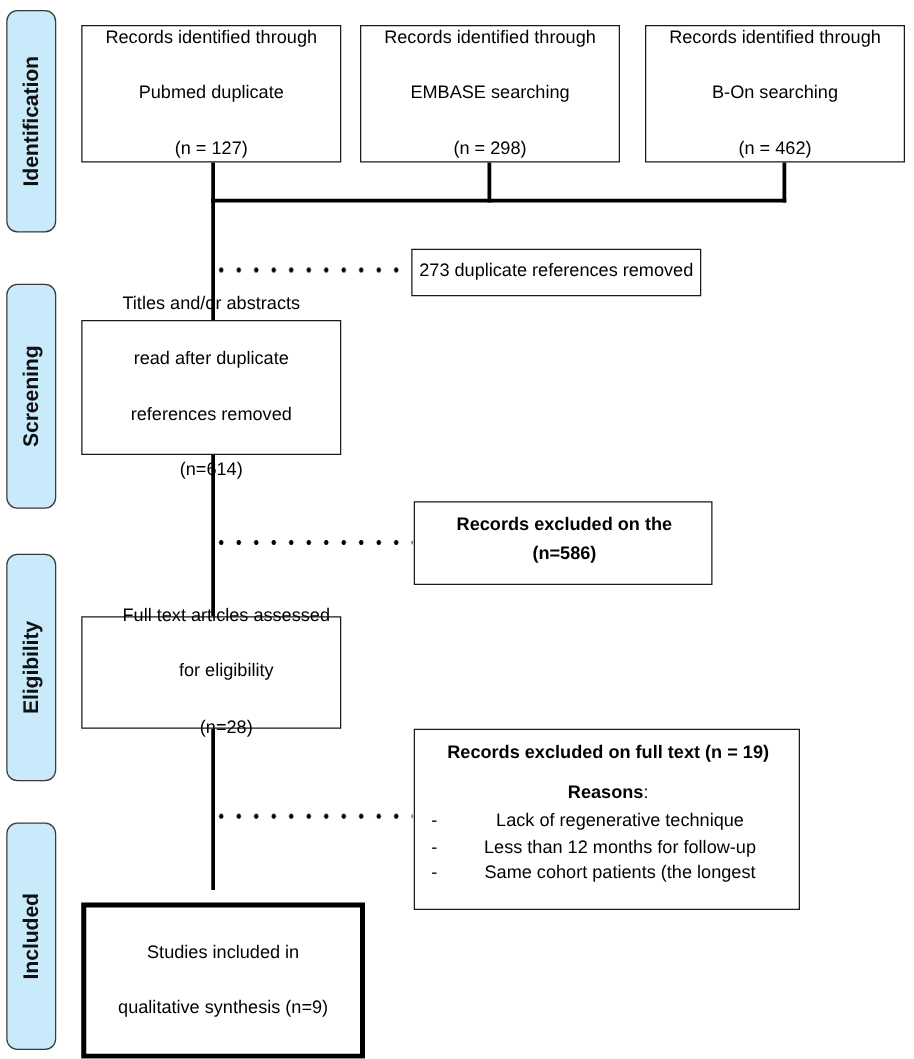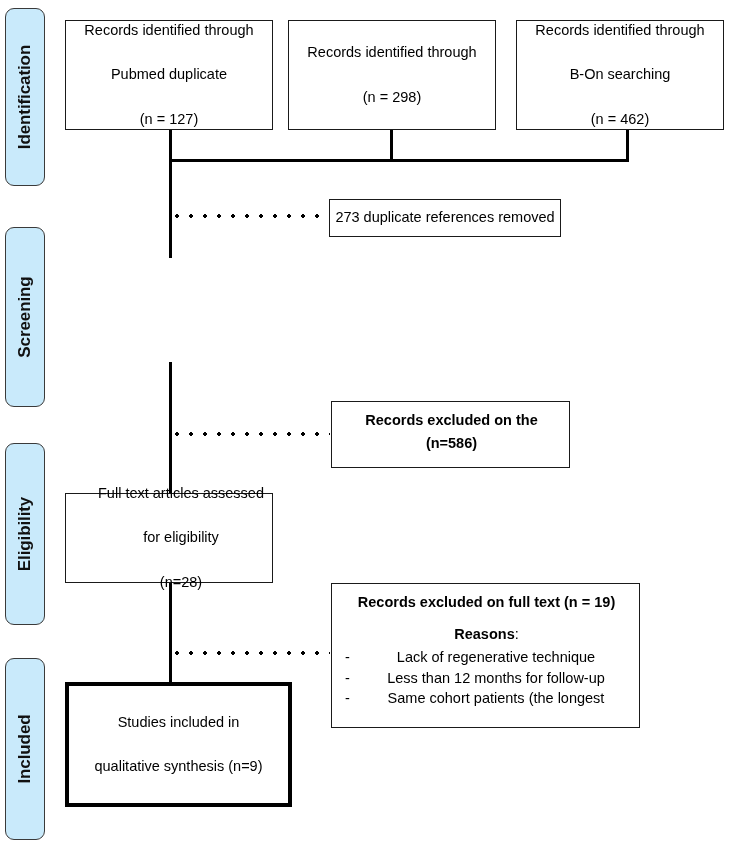--- a/index.html
+++ b/index.html
@@ -138,33 +138,40 @@
   <div class="dotline" style="left:170px; top:651px; width:160px;"></div>
 
   <div class="fbox center" style="left:65px; top:20px; width:208px; height:110px;">
     <span class="line">Records identified through</span>
     <span class="line">Pubmed duplicate</span>
     <span class="line">(n = 127)</span>
   </div>
 
   <div class="fbox center" style="left:288px; top:20px; width:208px; height:110px;">
     <span class="line">Records identified through</span>
+    <span class="line">EMBASE searching</span>
     <span class="line">(n = 298)</span>
   </div>
 
   <div class="fbox center" style="left:516px; top:20px; width:208px; height:110px;">
     <span class="line">Records identified through</span>
     <span class="line">B-On searching</span>
     <span class="line">(n = 462)</span>
   </div>
 
   <div class="fbox center" style="left:329px; top:199px; width:232px; height:38px;">
     <span class="line">273 duplicate references removed</span>
   </div>
 
+  <div class="fbox center" style="left:65px; top:256px; width:208px; height:108px;">
+    <span class="line">Titles and/or abstracts</span>
+    <span class="line">read after duplicate</span>
+    <span class="line">references removed</span>
+    <span class="line">(n=614)</span>
+  </div>
 
   <div class="fbox leftal bold" style="left:331px; top:401px; width:239px; height:67px;">
     <span class="line">Records excluded on the</span>
     <span class="line">(n=586)</span>
   </div>
 
   <div class="fbox center" style="left:65px; top:493px; width:208px; height:90px;padding-left:24px;">
     <span class="line">Full text articles assessed</span>
     <span class="line">for eligibility</span>
     <span class="line">(n=28)</span>
@@ -183,18 +190,18 @@
         <span class="dash">-</span>
         <span>Less than 12 months for follow-up</span>
       </li>
       <li>
         <span class="dash">-</span>
         <span>Same cohort patients (the longest</span>
       </li>
     </ul>
   </div>
 
-  <div class="fbox center thick" style="left:65px; top:682px; width:227px; height:125px;">
+  <div class="fbox center thick" style="left:65px; top:722px; width:227px; height:125px;">
     <span class="line">Studies included in</span>
     <span class="line">qualitative synthesis (n=9)</span>
   </div>
 
 </div>
 
 </body></html>

